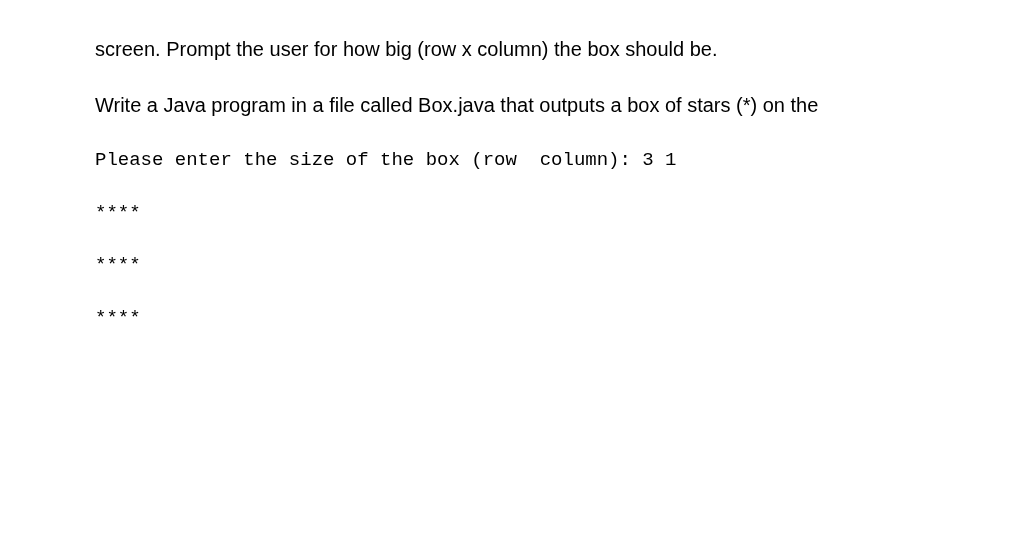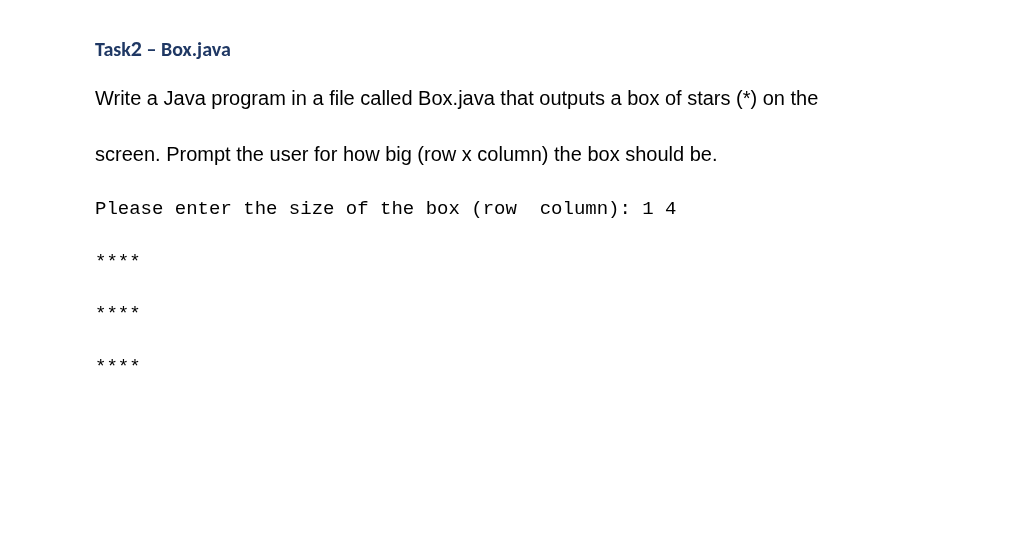--- a/index.html
+++ b/index.html
@@ -40,30 +40,27 @@
       line-height: 1.4;
       margin-bottom: 26px;
       white-space: pre;
     }
   </style>
 </head>
 <body>
 
 <div class="page">
 
-  <div class="heading">
-    <span class="task-word">Task</span><span class="bold-num">2</span><span> – Box.java</span>
-  </div>
+
+  <div class="body-text">screen. Prompt the user for how big (row x column) the box should be.</div>
 
   <div class="body-text">Write a Java program in a file called Box.java that outputs a box of stars (*) on the</div>
 
-  <div class="body-text">screen. Prompt the user for how big (row x column) the box should be.</div>
 
-
-  <div class="mono">Please enter the size of the box (row  column): 1 4</div>
+  <div class="mono">Please enter the size of the box (row  column): 3 1</div>
 
   <div class="mono">****</div>
 
   <div class="mono">****</div>
 
   <div class="mono">****</div>
 
 </div>
 
 </body></html>

